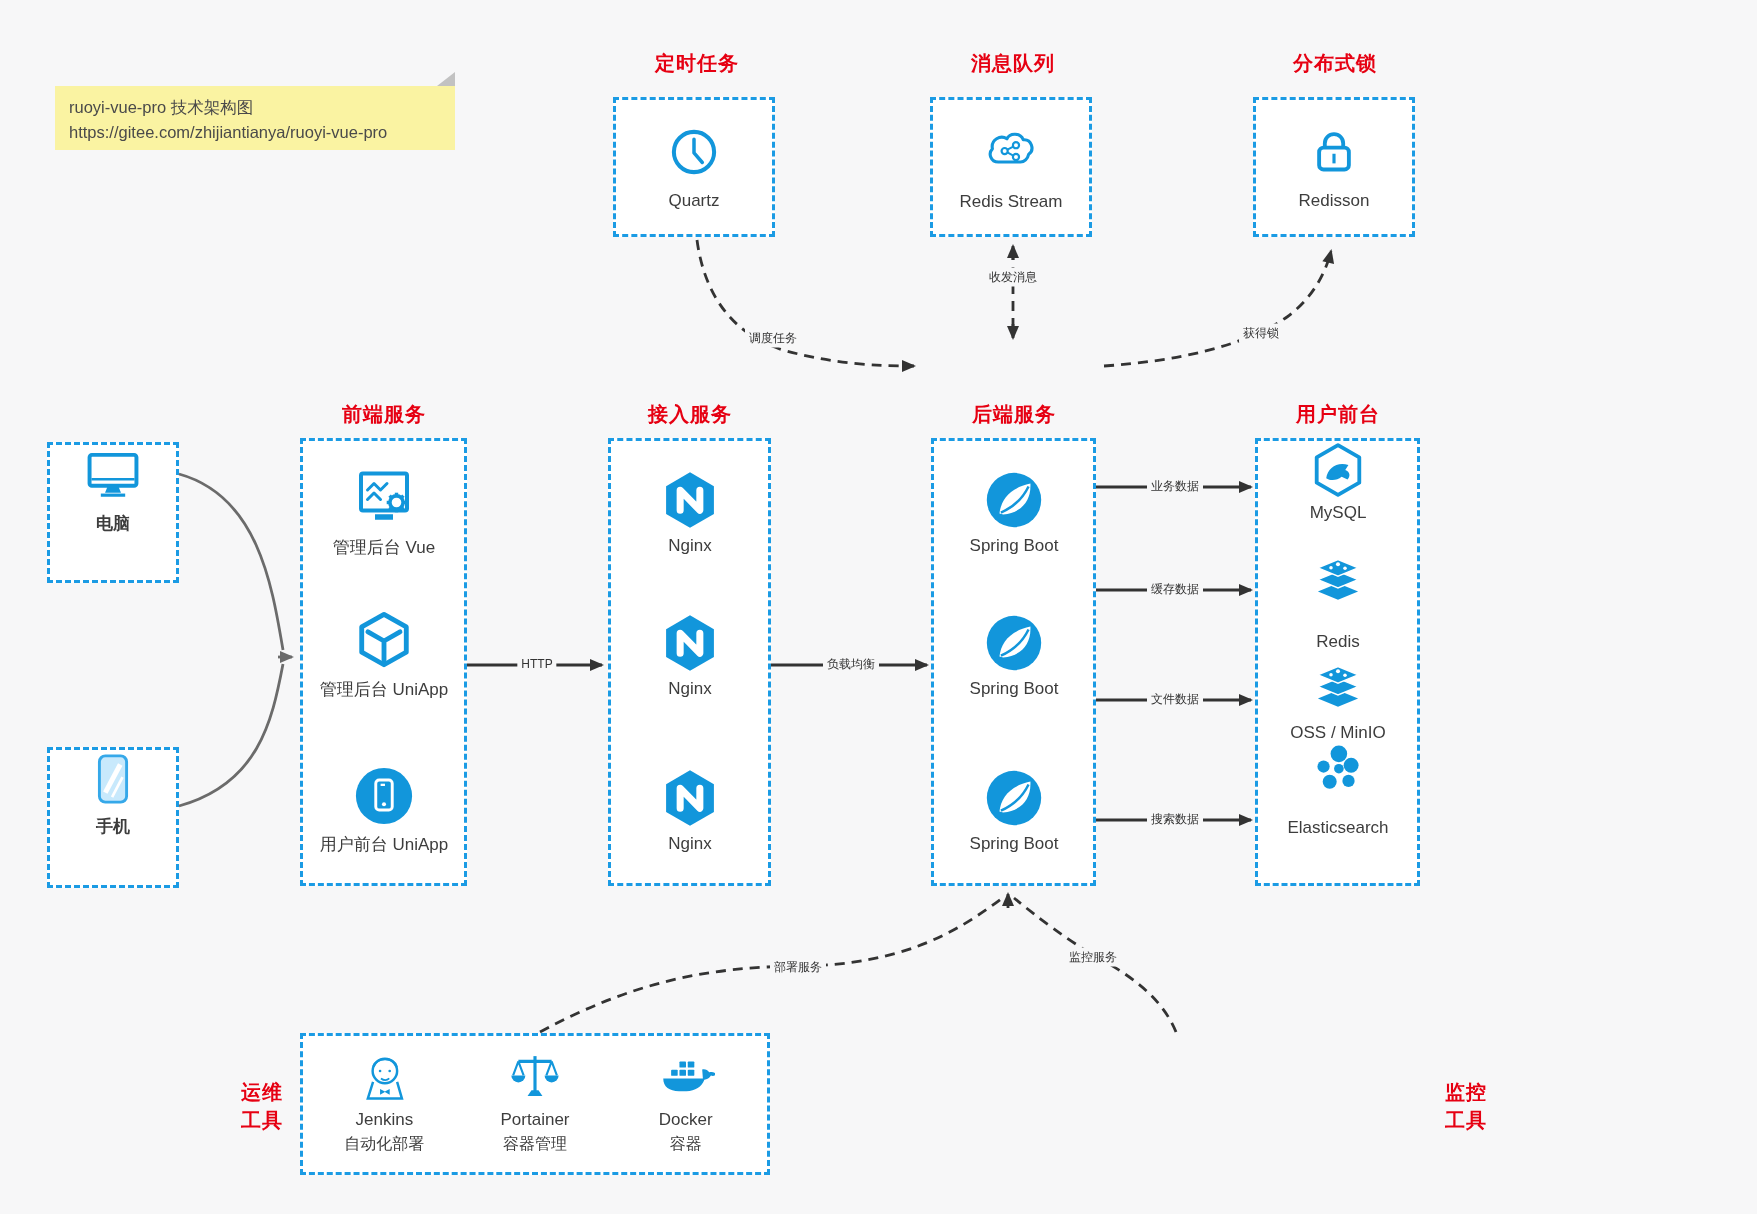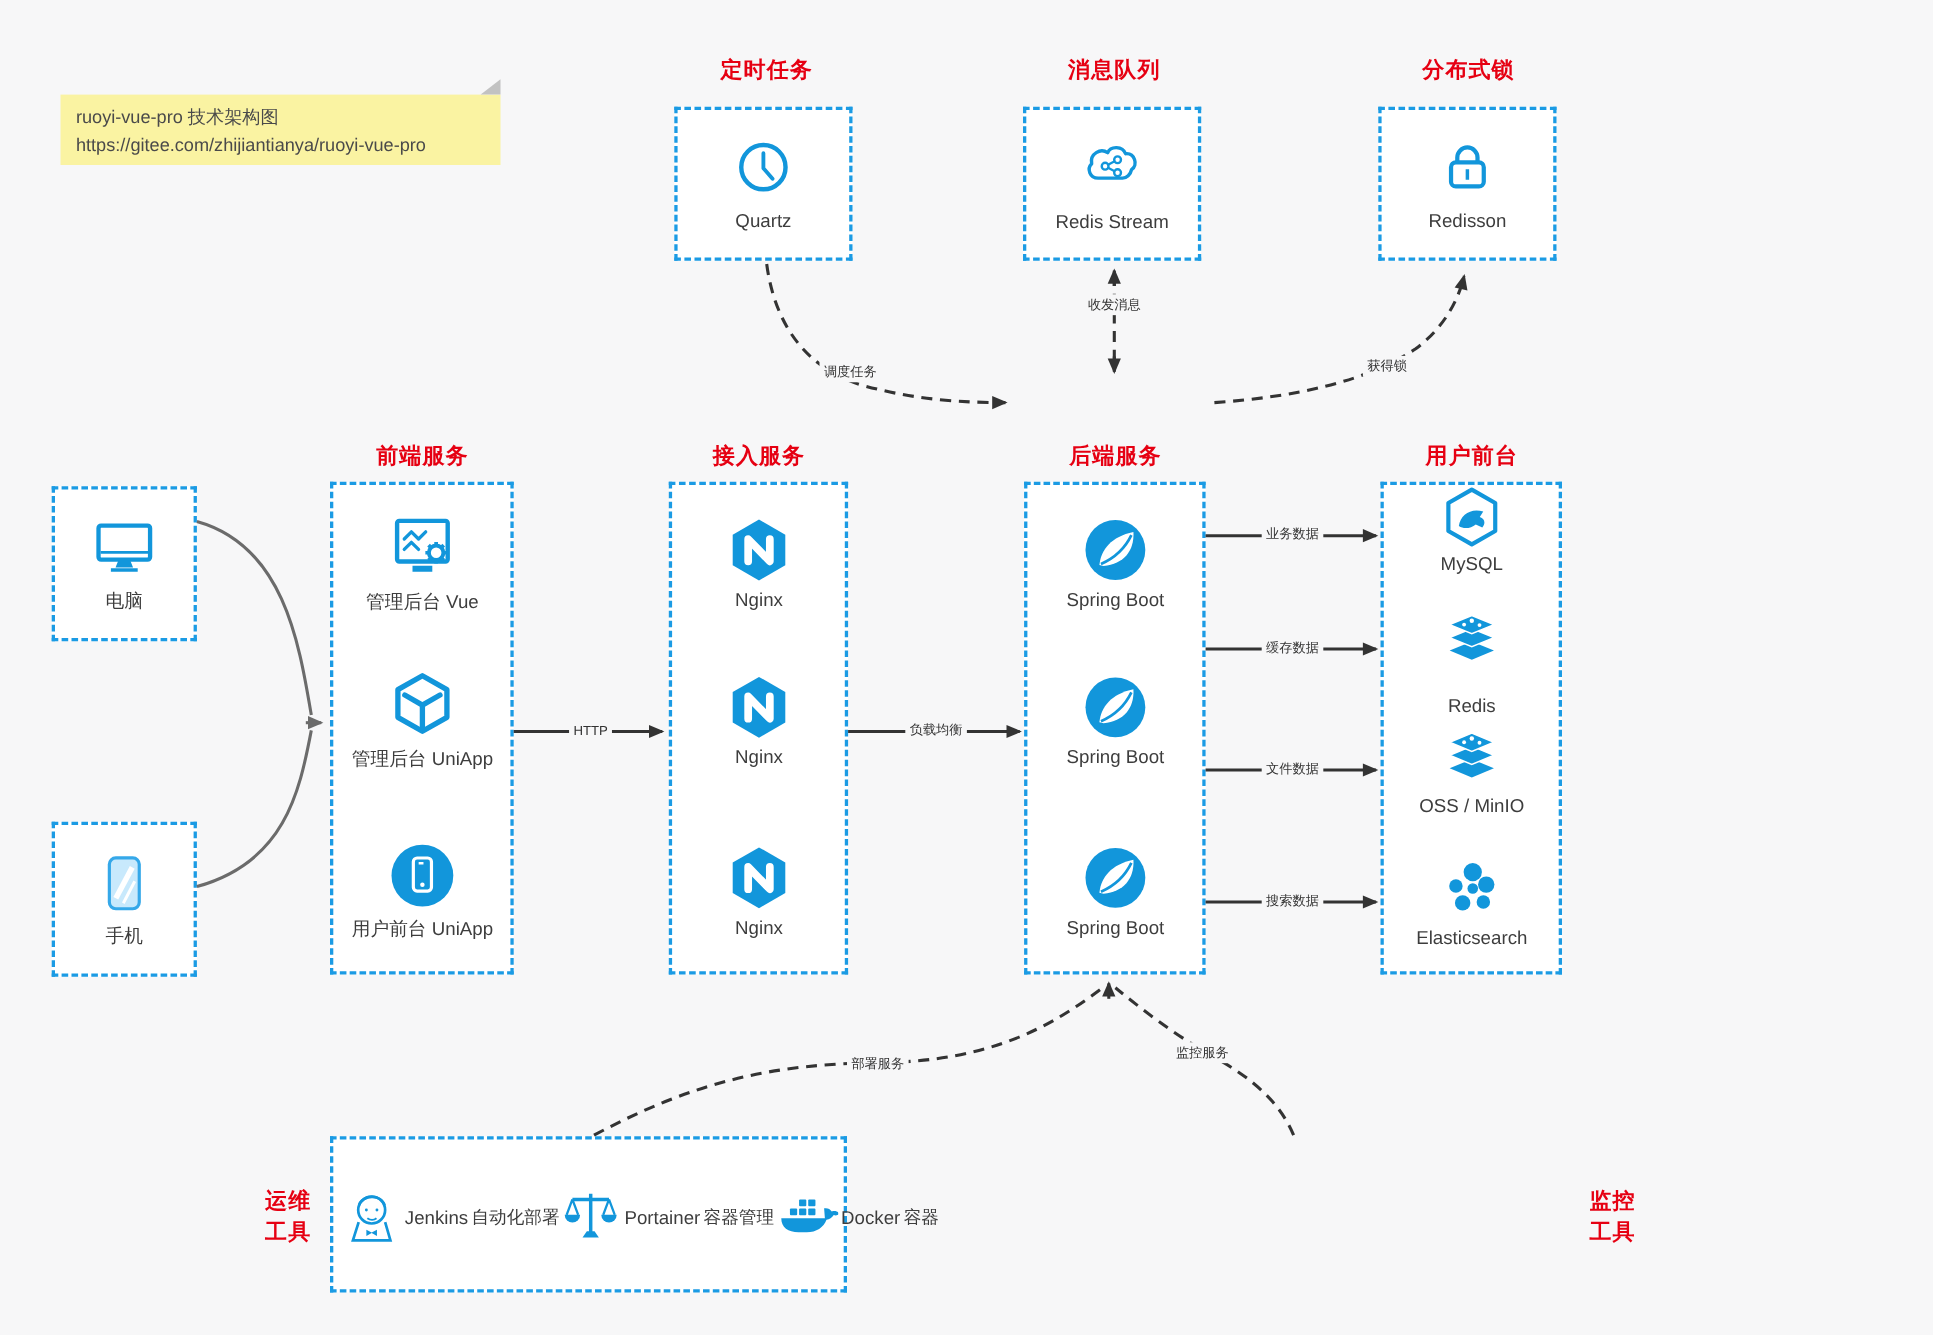--- a/index.html
+++ b/index.html
@@ -15,25 +15,25 @@
   .rtitle.side{width:60px;line-height:28px;}
 
   .dbox{position:absolute;background:#fff;border:3px dashed #1b9be4;box-sizing:border-box;}
 
   .cell{position:absolute;width:170px;display:flex;flex-direction:column;align-items:center;gap:6px;}
   .cell .lbl{font-size:17px;color:#3d3d3d;white-space:nowrap;}
 
   .top-card{display:flex;flex-direction:column;align-items:center;justify-content:center;gap:11px;}
   .top-card .lbl{font-size:17px;color:#3d3d3d;}
 
-  .client-card{display:flex;flex-direction:column;align-items:center;justify-content:center;gap:7px;}
+  .client-card{display:flex;flex-direction:column;align-items:center;gap:7px;font-weight:bold;}
   .client-card .lbl{font-size:17px;color:#3d3d3d;}
 
   .bcard{display:flex;flex-direction:row;align-items:stretch;justify-content:space-around;padding:14px 6px 8px;}
-  .bitem{display:flex;flex-direction:row;align-items:center;gap:3px;flex:1;}
+  .bitem{display:flex;flex-direction:column;align-items:center;gap:3px;flex:1;}
   .bitem .nm{font-size:17px;color:#3d3d3d;line-height:21px;white-space:nowrap;}
   .bitem .ds{font-size:16px;color:#3d3d3d;line-height:21px;white-space:nowrap;}
 
   .elabel{position:absolute;transform:translate(-50%,-50%);background:#f7f7f8;color:#333;
         font-size:12px;padding:1px 4px;white-space:nowrap;z-index:30;}
 
   #wires{position:absolute;left:0;top:0;z-index:20;pointer-events:none;}
   .icn{display:block;}
 </style>
 </head>
@@ -303,21 +303,21 @@
         <use href="#sym-redisstack"></use>
       </svg>
     <div class="lbl">Redis</div>
   </div>
   <div class="cell" style="left:1253px;top:663px;gap:4px;">
     <svg class="icn" width="56" height="56" viewBox="0 0 64 64">
         <use href="#sym-redisstack"></use>
       </svg>
     <div class="lbl">OSS / MinIO</div>
   </div>
-  <div class="cell" style="left:1253px;top:781px;gap:6px;">
+  <div class="cell" style="left:1253px;top:742px;gap:20px;">
     <svg class="icn" width="56" height="56" viewBox="0 0 64 64">
         <use href="#sym-es"></use>
       </svg>
     <div class="lbl">Elasticsearch</div>
   </div>
 
   <div class="rtitle side" style="left:232px;top:1078px;">
     <div>运维</div>
     <div>工具</div>
   </div>

